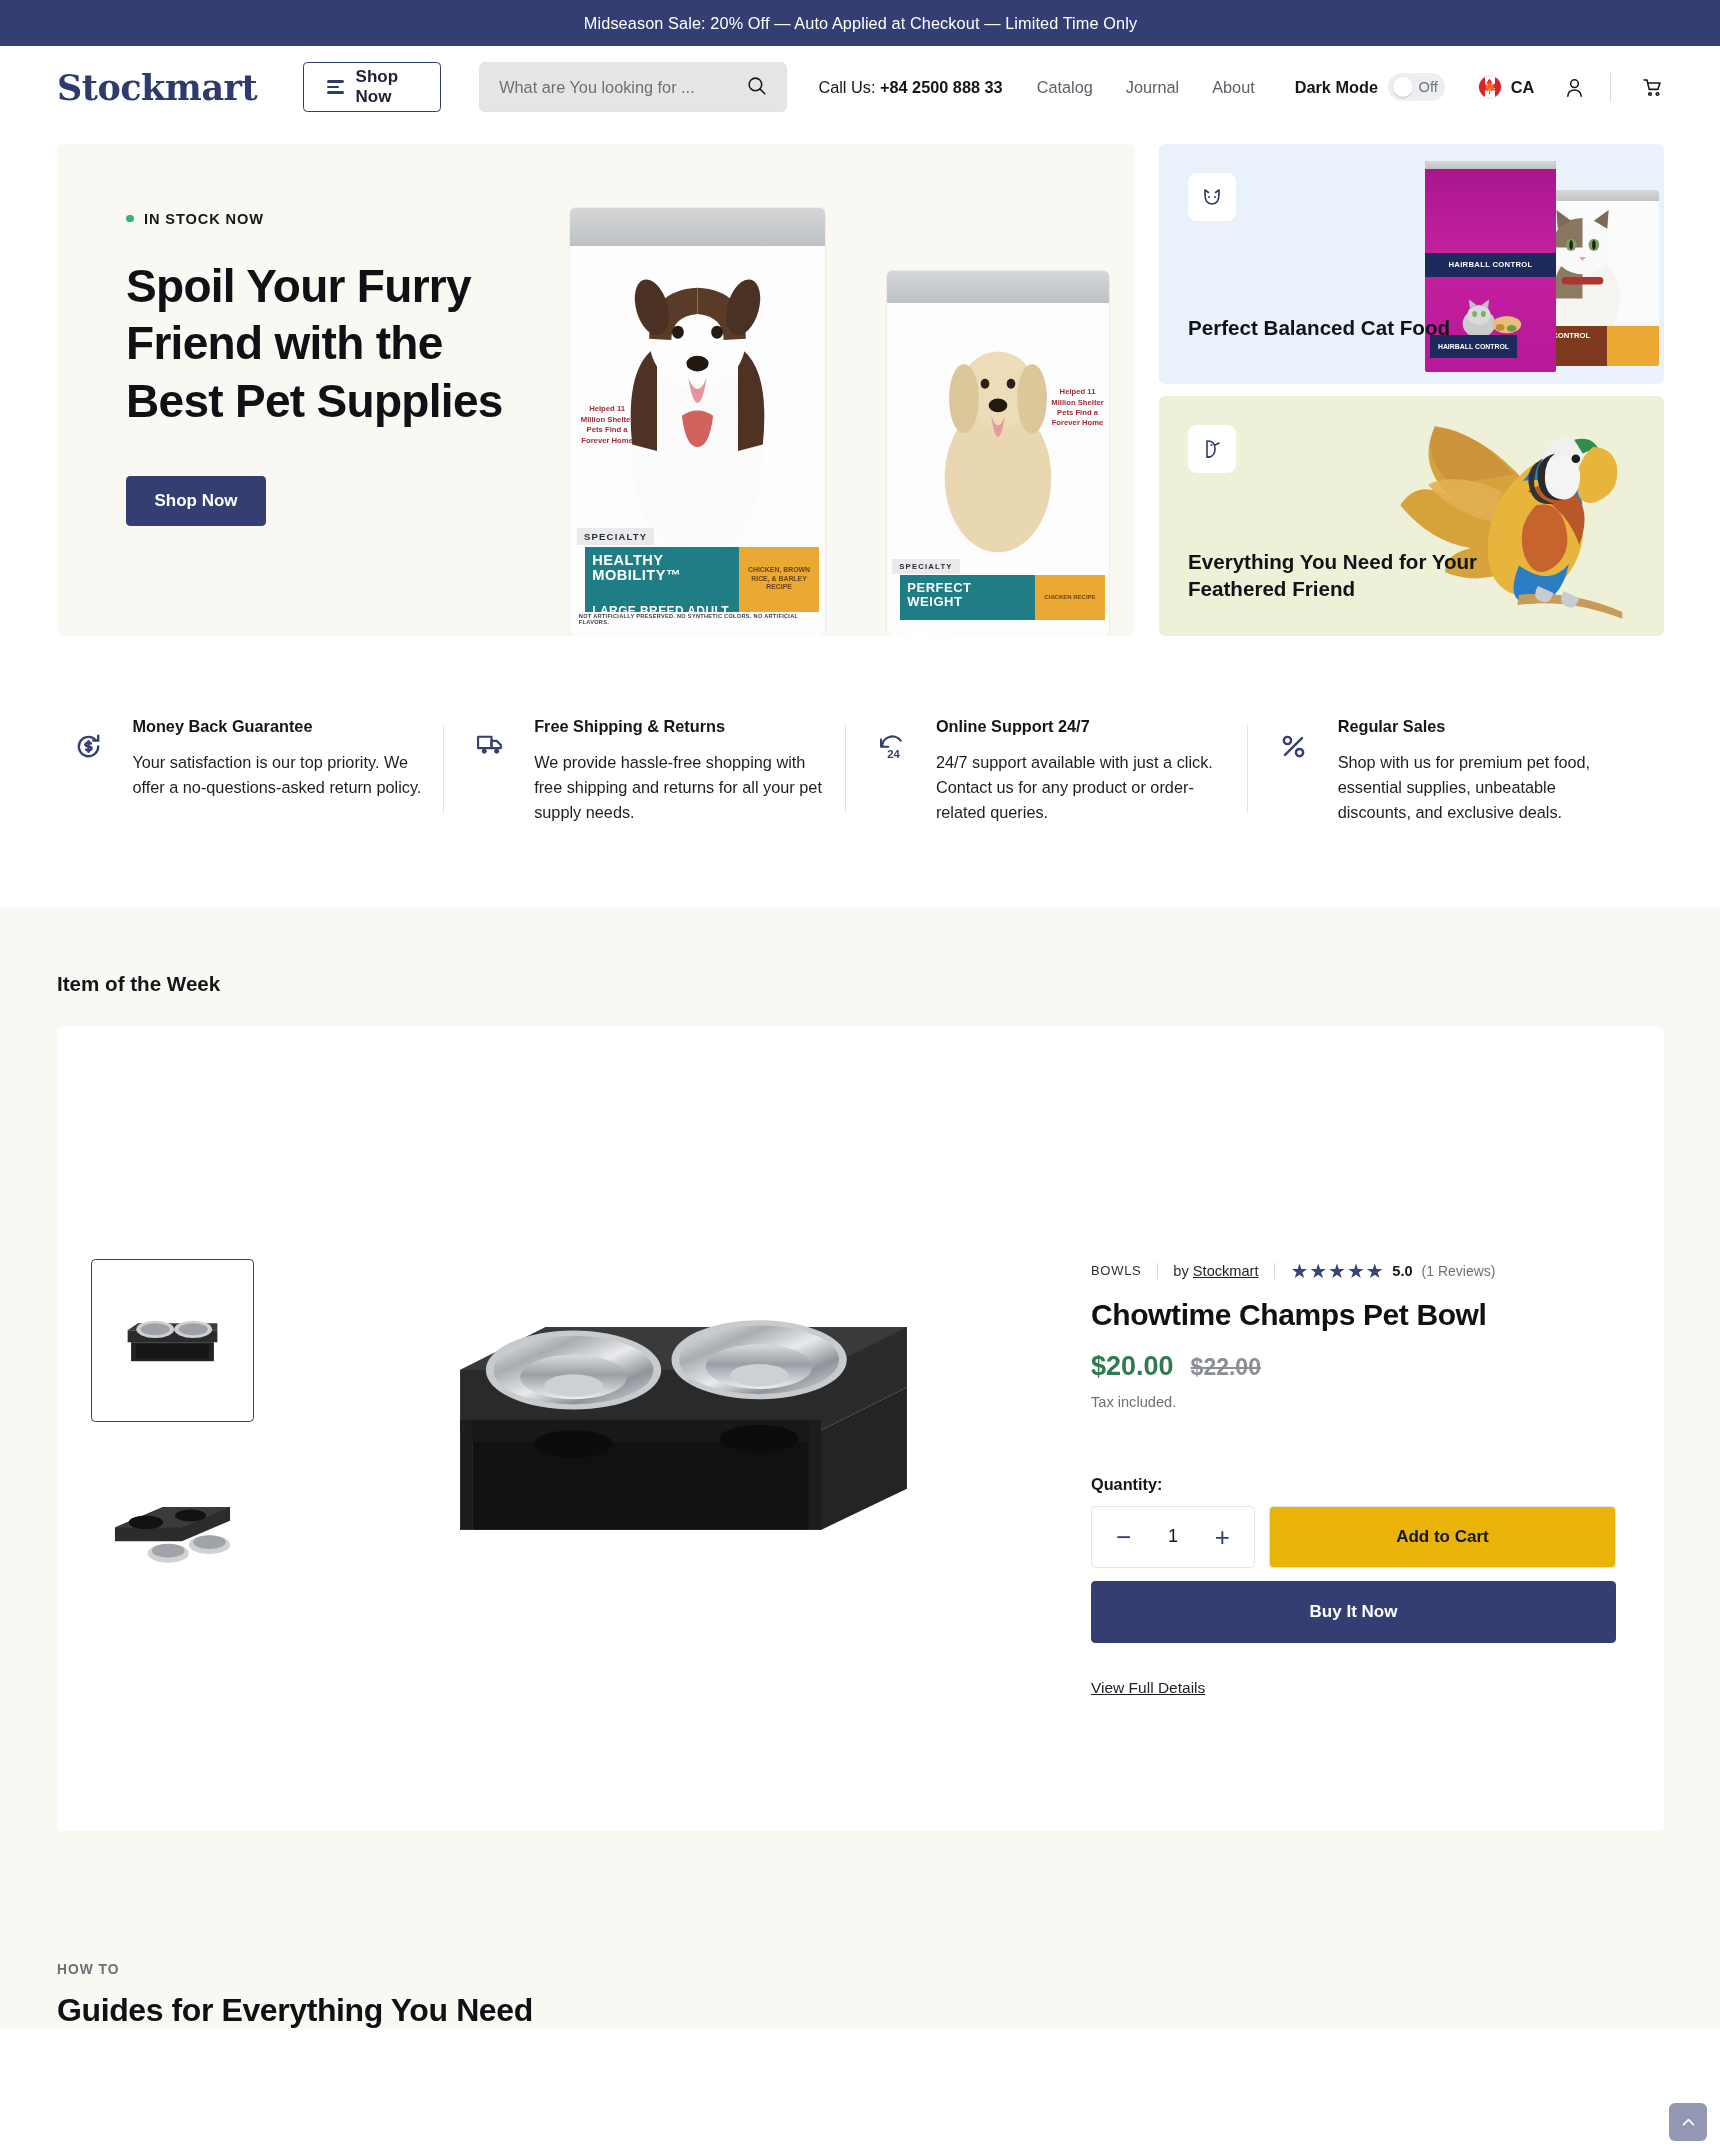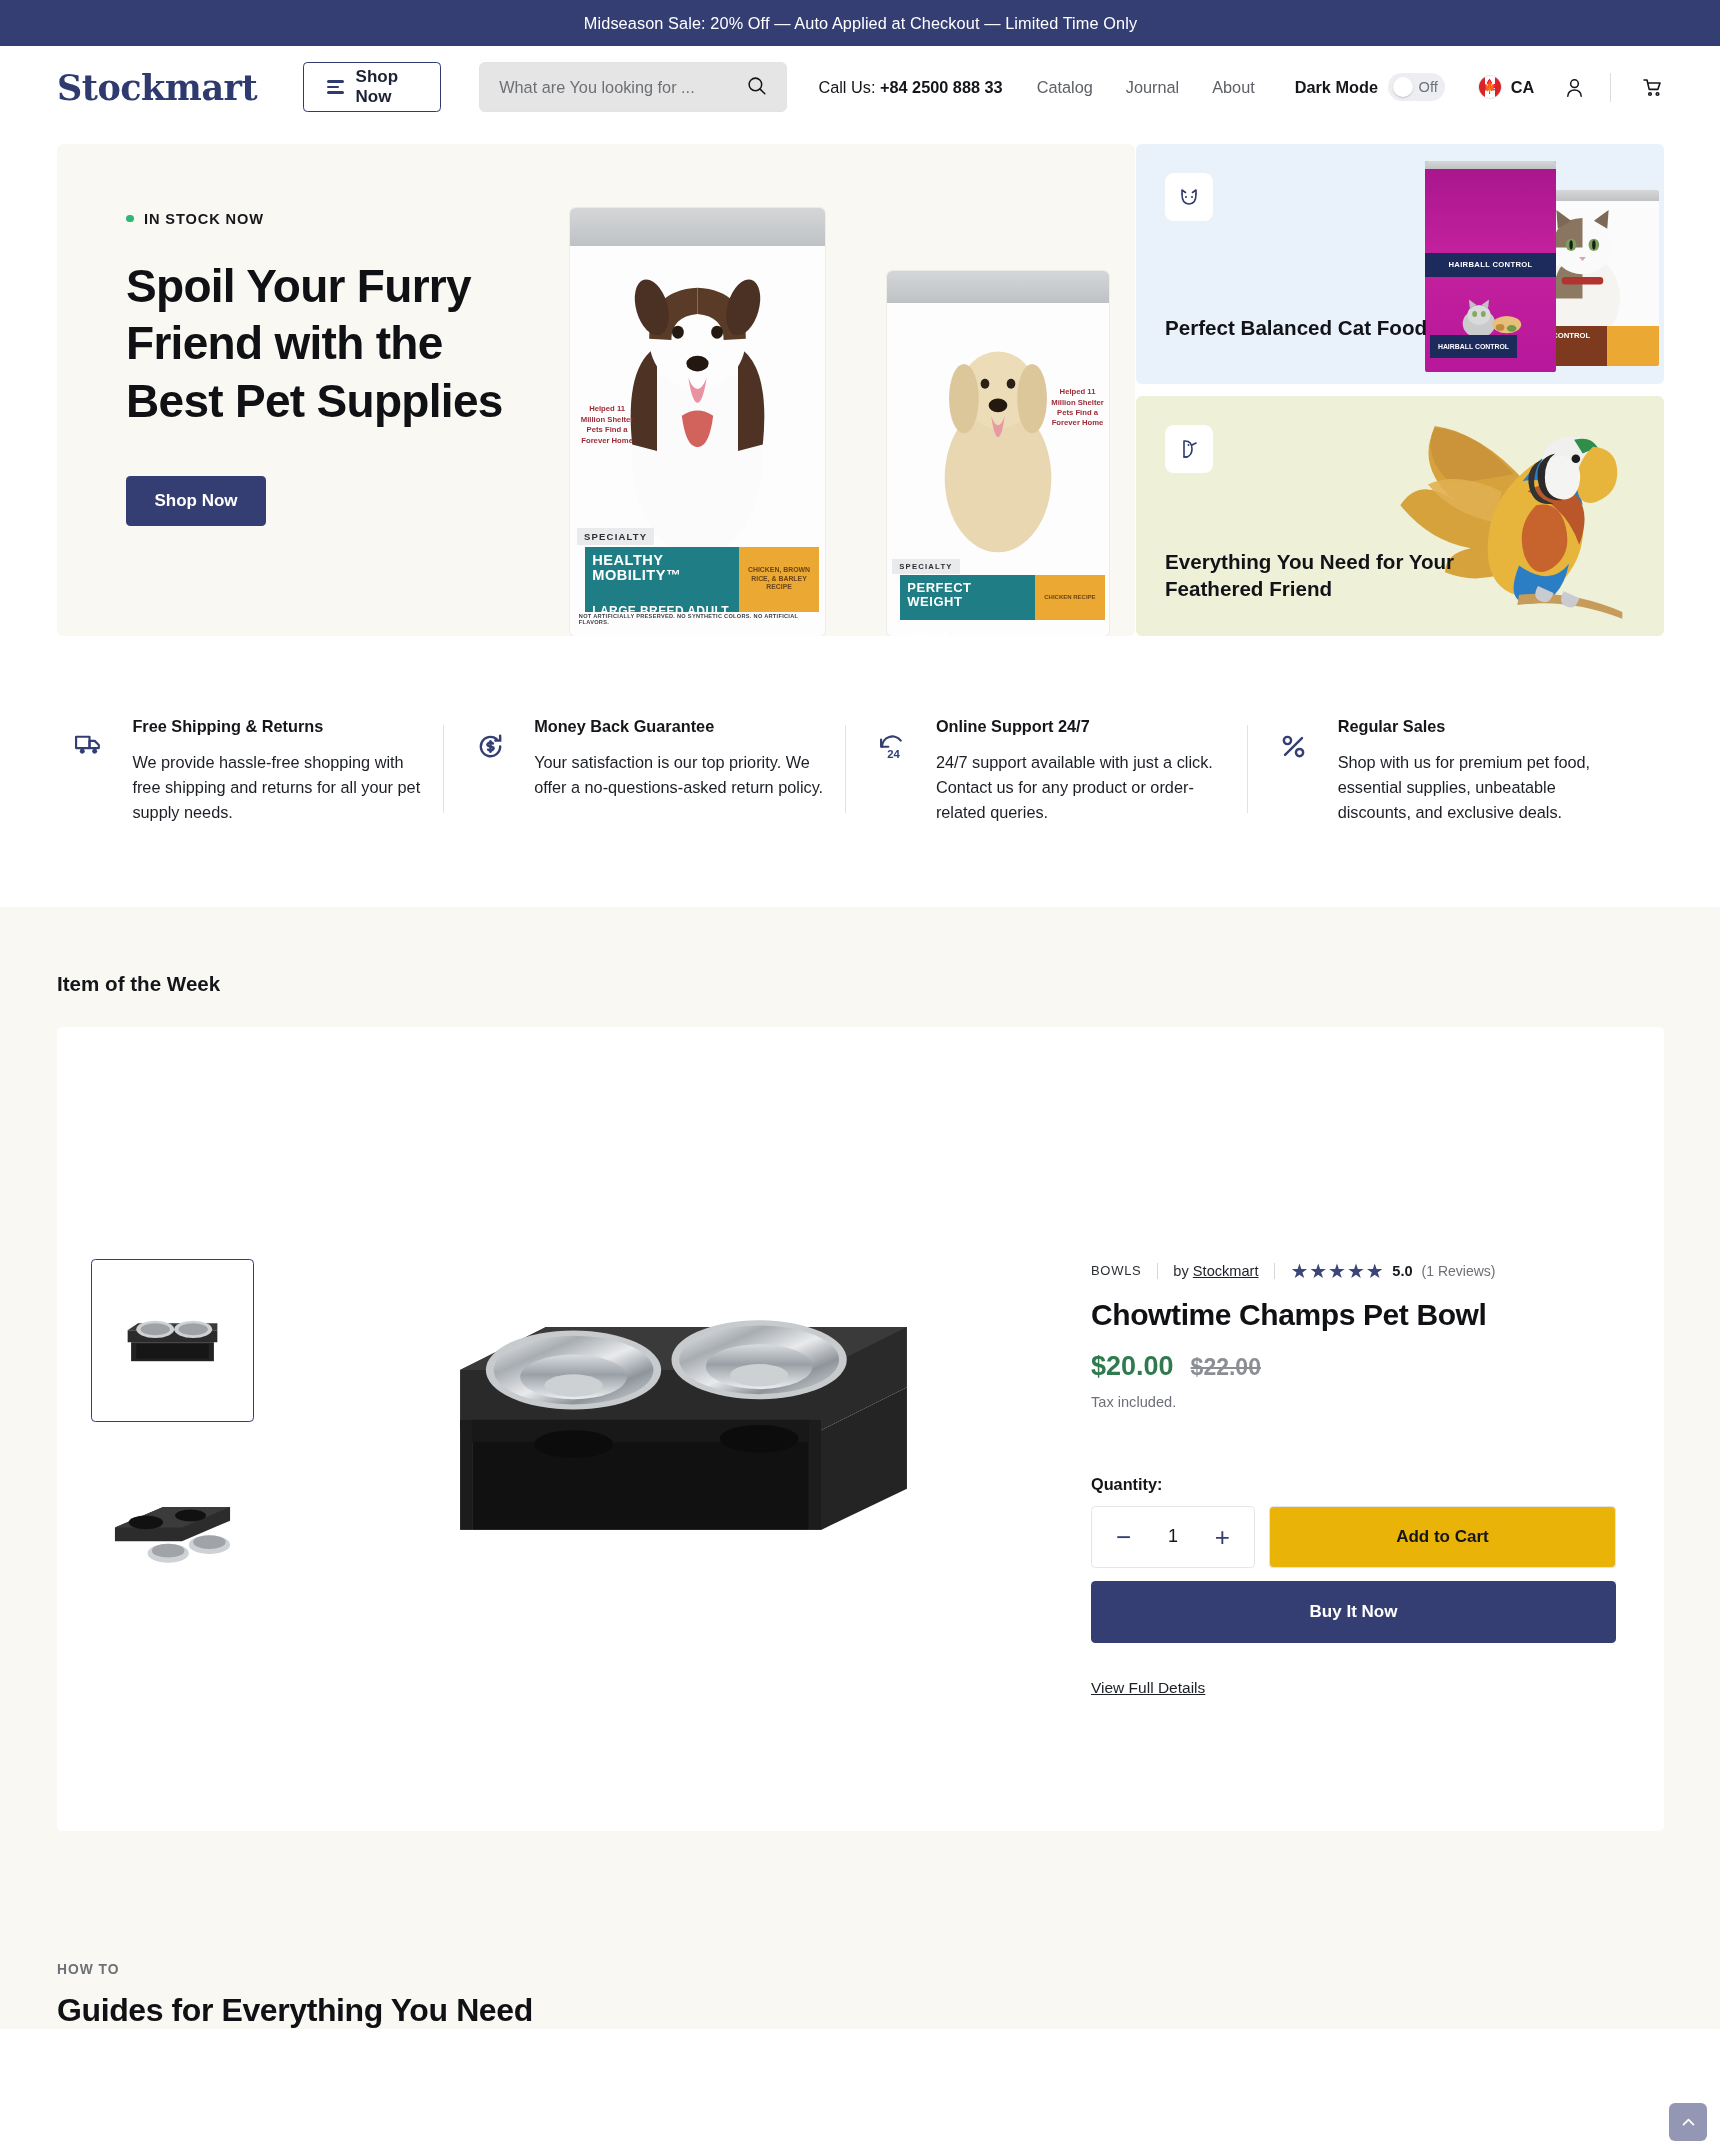--- a/index.html
+++ b/index.html
@@ -119,21 +119,21 @@
   .flag .bar.l { left: 0; } .flag .bar.r { right: 0; }
   .flag .leaf { color: #d8232a; font-size: 13.8px; line-height: 1; }
   .region-code { font-size: 16.3px; font-weight: 700; }
 
   .hdr-icon { margin-left: 29px; cursor: pointer; color: #14161a; display:flex; align-items:center; }
   .hdr-sep { width: 0.9px; height: 29px; background: #dcdde0; margin-left: 24px; }
 
   
   .hero {
     display: flex;
-    gap: 1px;
+    gap: 24px;
     padding: 0 57px;
     margin-top: 15.5px;
   }
   .hero-main {
     width: 1078px;
     height: 492px;
     background: #faf8f2;
     border-radius: 6px;
     position: relative;
     overflow: hidden;
@@ -562,45 +562,45 @@
       </svg>
     </div>
 
   </div>
 </div>
 
 <div class="features">
 
   <div class="feat">
     <div class="feat-ico">
+      <svg width="29" height="29" viewBox="0 0 24 24" fill="none" stroke="#343e73" stroke-width="2" stroke-linecap="round">
+        <path d="M20 12a8 8 0 1 1-3-6.2"></path>
+          <path d="M20 3v4h-4"></path>
+        <path d="M14 9.5q-2-1.6-4 0t2 2.5q4 .9 2 2.6t-4 0"></path>
+          <path d="M12 7.6v8.8"></path>
+      </svg>
+    </div>
+    <div>
+      <div class="feat-title">Money Back Guarantee</div>
+      <div class="feat-body">Your satisfaction is our top priority. We offer a no-questions-asked return policy.</div>
+    </div>
+  </div>
+
+  <div class="feat">
+    <div class="feat-ico">
       <svg width="31" height="26" viewBox="0 0 30 24" fill="none" stroke="#343e73" stroke-width="2.1" stroke-linejoin="round">
         <path d="M2 4h13v11H2z"></path>
           <path d="M15 8h5l4 4v3h-9z"></path>
         <circle cx="8" cy="18" r="2.4" fill="#343e73" stroke="none"></circle>
         <circle cx="20" cy="18" r="2.4" fill="#343e73" stroke="none"></circle>
       </svg>
     </div>
     <div>
       <div class="feat-title">Free Shipping &amp; Returns</div>
       <div class="feat-body">We provide hassle-free shopping with free shipping and returns for all your pet supply needs.</div>
-    </div>
-  </div>
-
-  <div class="feat">
-    <div class="feat-ico">
-      <svg width="29" height="29" viewBox="0 0 24 24" fill="none" stroke="#343e73" stroke-width="2" stroke-linecap="round">
-        <path d="M20 12a8 8 0 1 1-3-6.2"></path>
-          <path d="M20 3v4h-4"></path>
-        <path d="M14 9.5q-2-1.6-4 0t2 2.5q4 .9 2 2.6t-4 0"></path>
-          <path d="M12 7.6v8.8"></path>
-      </svg>
-    </div>
-    <div>
-      <div class="feat-title">Money Back Guarantee</div>
-      <div class="feat-body">Your satisfaction is our top priority. We offer a no-questions-asked return policy.</div>
     </div>
   </div>
 
   <div class="feat">
     <div class="feat-ico">
       <svg width="31" height="27.5" viewBox="0 0 30 26" fill="none" stroke="#343e73" stroke-width="2.1" stroke-linecap="round" stroke-linejoin="round">
         <path d="M4 14a10 10 0 0 1 18-6"></path>
           <path d="M3 7v7h7"></path>
         <text x="9" y="25" font-size="11" font-weight="bold" fill="#343e73" stroke="none" font-family="Liberation Sans">24</text>
       </svg>

